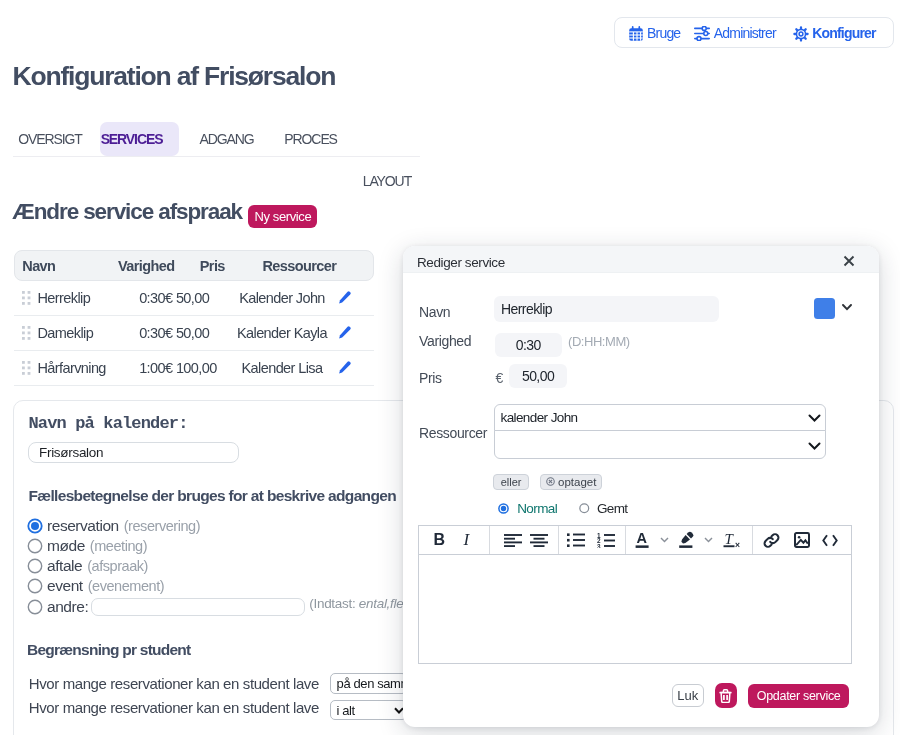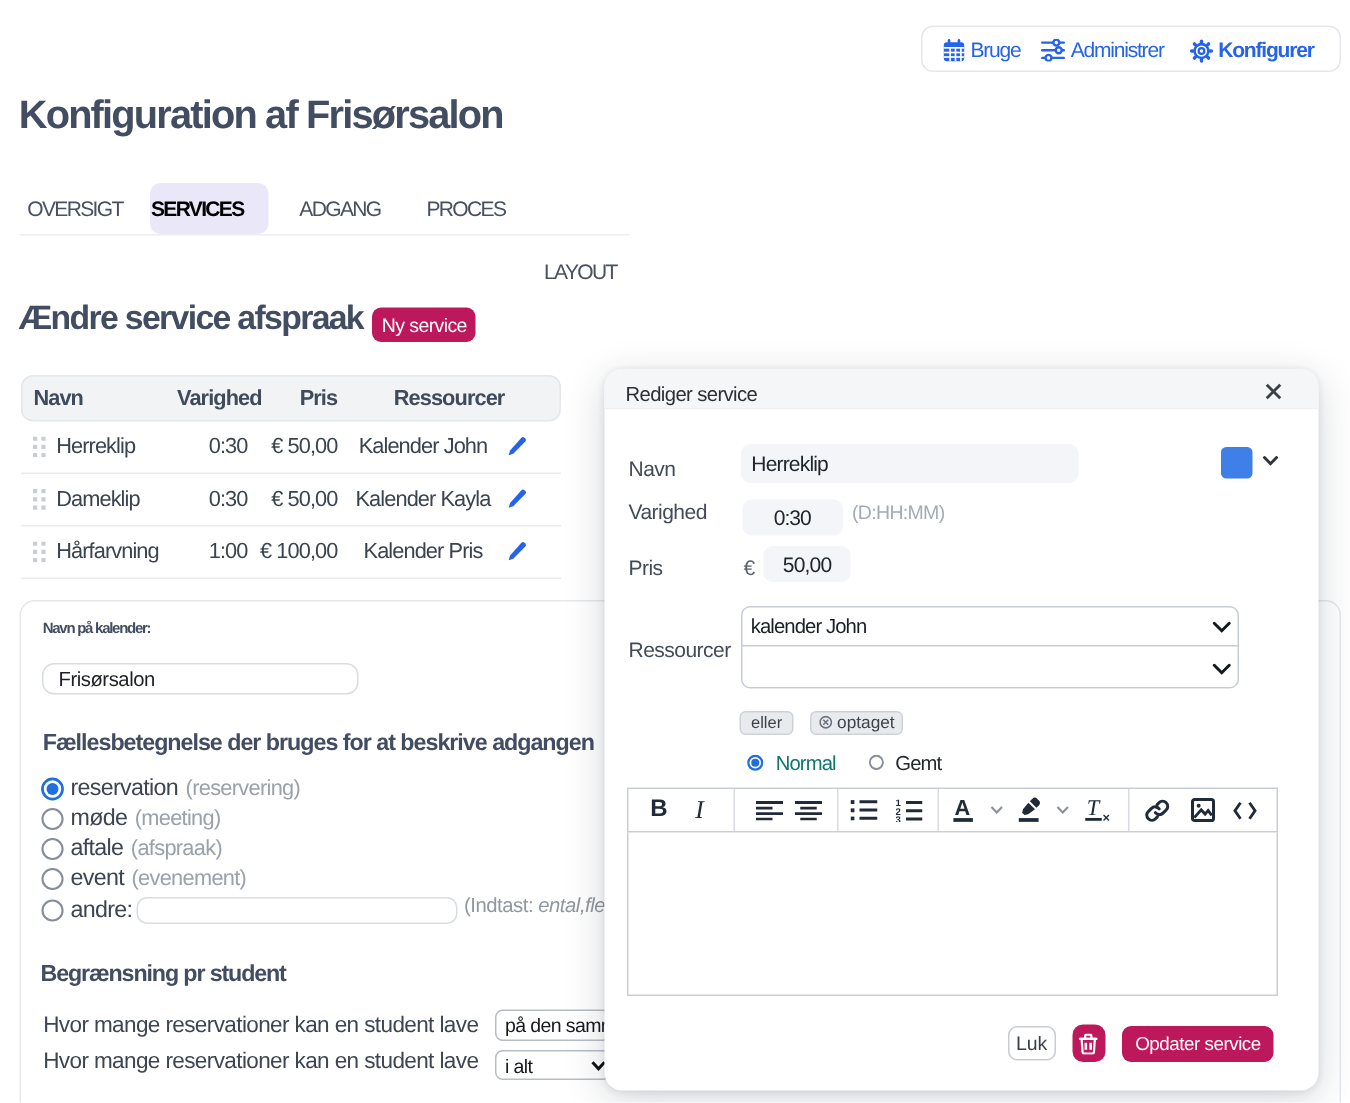--- a/index.html
+++ b/index.html
@@ -34,21 +34,21 @@
   font-size:13px; letter-spacing:-0.4px; }
 
 
 .tbl { position:absolute; left:13.6px; top:250px; width:360px; font-size:14.5px; }
 .thead { height:31.4px; background:#f1f3f5; border:1px solid #e3e6ea; border-radius:8px;
   display:flex; align-items:center; font-weight:bold; color:#3f4a5b; letter-spacing:-0.6px; }
 .trow { height:35px; border-bottom:1px solid #e9ecef; display:flex; align-items:center;
   color:#3a4350; letter-spacing:-0.6px; }
 .c1 { width:101.4px; padding-left:8.4px; display:flex; align-items:center; }
 .c2 { width:50px; text-align:right; }
-.c3 { width:60px; text-align:right; }
+.c3 { width:60px; text-align:left; }
 .c4 { width:114px; text-align:center; }
 .c5 { width:19px; }
 .handle { margin-right:6.5px; }
 .pencil { display:block; margin-left:-2px; }
 
 
 .card { position:absolute; left:13px; top:400px; width:881px; height:420px;
   border:1px solid #e5e8ec; border-radius:10px; background:#fff; }
 .bold-lbl { position:absolute; font-weight:bold; color:#424d62; white-space:nowrap; }
 #inpkal { position:absolute; left:27.5px; top:441.5px; width:211.5px; height:21.8px;
@@ -151,21 +151,21 @@
         <line x1="3.3" y1="12.7" x2="3.9" y2="12.1"></line>
       </g>
     </g>
   </svg>
 <span class="nitem" style="left:812.2px; font-weight:bold;">Konfigurer</span>
 
 <h1>Konfiguration af Frisørsalon</h1>
 
 <div class="tabbg"></div>
 <span class="tab" style="left:13px; width:74px;">OVERSIGT</span>
-<span class="tab" style="left:100px; width:63px; font-weight:bold; color:#000000;">SERVICES</span>
+<span class="tab" style="left:100px; width:63px; font-weight:bold; color:#4c1d95;">SERVICES</span>
 <span class="tab" style="left:189.6px; width:74px;">ADGANG</span>
 <span class="tab" style="left:273.6px; width:74px;">PROCES</span>
 <span class="tab" style="left:349.9px; width:74px;margin-top:42px;">LAYOUT</span>
 <div class="tabline"></div>
 
 <h2>Ændre service afspraak</h2>
 <button class="btn-blue" id="nyservice">Ny service</button>
 
 <div class="tbl">
   <div class="thead" style="position:relative;">
@@ -220,31 +220,31 @@
             <rect x="0" y="0" width="2.8" height="2.8"></rect>
             <rect x="5.6" y="0" width="2.8" height="2.8"></rect>
             <rect x="0" y="5.5" width="2.8" height="2.8"></rect>
             <rect x="5.6" y="5.5" width="2.8" height="2.8"></rect>
             <rect x="0" y="11" width="2.8" height="2.8"></rect>
             <rect x="5.6" y="11" width="2.8" height="2.8"></rect>
           </g>
         </svg>Hårfarvning</div>
     <div class="c2">1:00</div>
       <div class="c3">€ 100,00</div>
-    <div class="c4">Kalender Pris</div>
+    <div class="c4">Kalender Lisa</div>
     <div class="c5">
         <svg class="pencil" width="14" height="14" viewBox="0 0 16 16">
           <path fill="#2563eb" d="M12.1.9a1.7 1.7 0 0 1 2.4 0l.6.6a1.7 1.7 0 0 1 0 2.4l-9.2 9.2-3.5 1.1 1.1-3.5z"></path>
         </svg>
       </div>
   </div>
 </div>
 
 <div class="card"></div>
-<span class="bold-lbl" style="left:28.5px; top:414.4px; font-size:10px; letter-spacing:-0.85px;">Navn på kalender:</span>
+<span class="bold-lbl" style="left:28.5px; top:414.4px; font-size:17px; letter-spacing:-0.85px;font-family:Liberation Mono, monospace;">Navn på kalender:</span>
 <input id="inpkal" value="Frisørsalon" style="">
 <span class="bold-lbl" style="left:28.5px; top:486.6px; font-size:15.5px; letter-spacing:-0.67px;">Fællesbetegnelse der bruges for at beskrive adgangen</span>
 
 <div class="radiorow" style="top:516px;">
   <svg class="rsvg" width="16" height="16" viewBox="0 0 16 16">
       <circle cx="8" cy="8" r="6.7" fill="#fff" stroke="#1f6fe0" stroke-width="1.8"></circle>
       <circle cx="8" cy="8" r="4" fill="#1f6fe0"></circle>
     </svg>
   reservation<span class="hint">(reservering)</span></div>
 <div class="radiorow" style="top:536.3px;">

